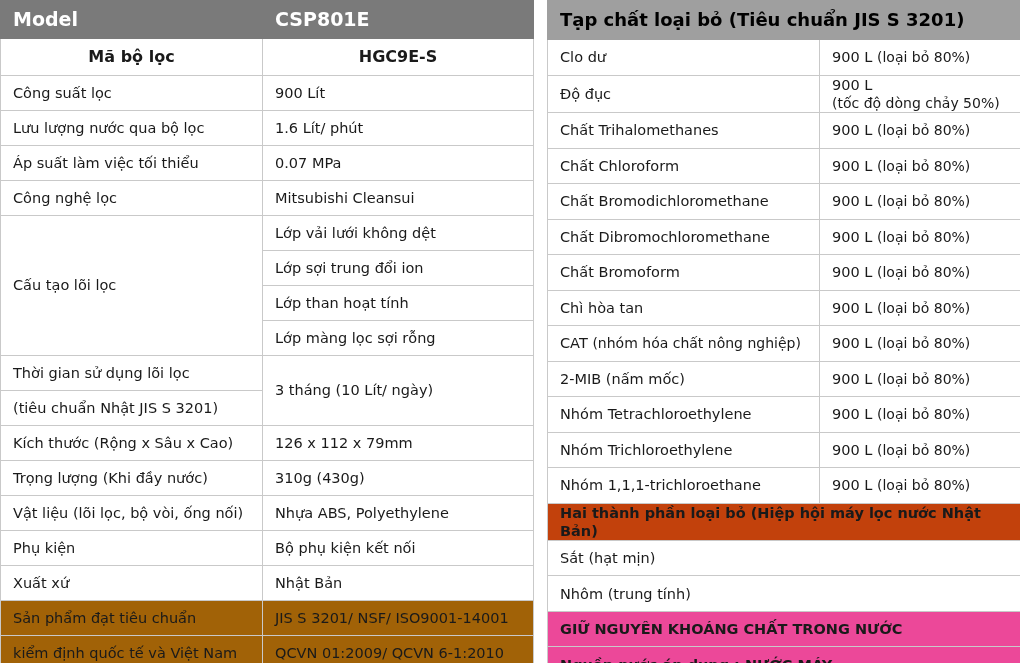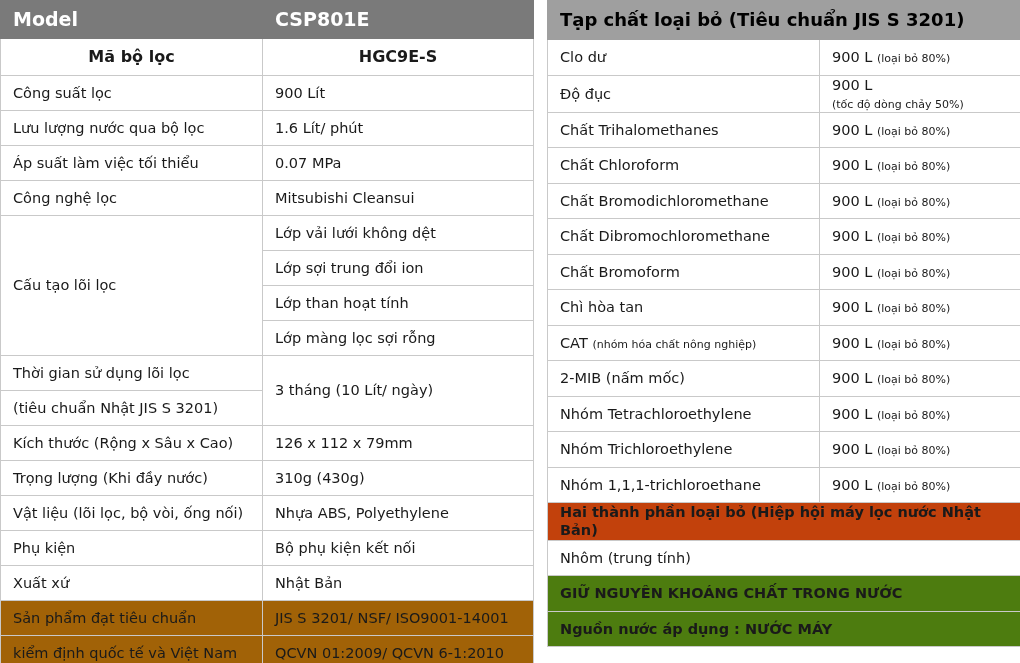--- a/index.html
+++ b/index.html
@@ -84,27 +84,27 @@
     height: 38px;
     border-color: #9f9f9f;
   }
   .imp-table .section td {
     background: #c2410c;
     font-weight: bold;
     font-size: 14.5px;
     height: 34px;
   }
   .imp-table .section-strong td {
-    background: #4d7c0f;
+    background: #ec4899;
     font-weight: bold;
     font-size: 14.5px;
     height: 34px;
   }
   .small {
-    font-size: 11px;
+    font-size: 14px;
   }
   .nowrap { white-space: nowrap; }
 </style>
 </head>
 <body>
 
 <div class="page">
 
   <div class="left-panel">
     <table class="spec-table">
@@ -254,20 +254,23 @@
         </tr>
         <tr>
           <td>Nhóm 1,1,1-trichloroethane</td>
           <td><span>900 L</span> <span class="small">(loại bỏ 80%)</span></td>
         </tr>
 
         <tr class="section">
           <td colspan="2">Hai thành phần loại bỏ (Hiệp hội máy lọc nước Nhật Bản)</td>
         </tr>
         <tr>
+          <td colspan="2">Sắt (hạt mịn)</td>
+        </tr>
+        <tr>
           <td colspan="2">Nhôm (trung tính)</td>
         </tr>
 
         <tr class="section-strong">
           <td colspan="2">GIỮ NGUYÊN KHOÁNG CHẤT TRONG NƯỚC</td>
         </tr>
         <tr class="section-strong">
           <td colspan="2">Nguồn nước áp dụng : NƯỚC MÁY</td>
         </tr>
       </tbody>

